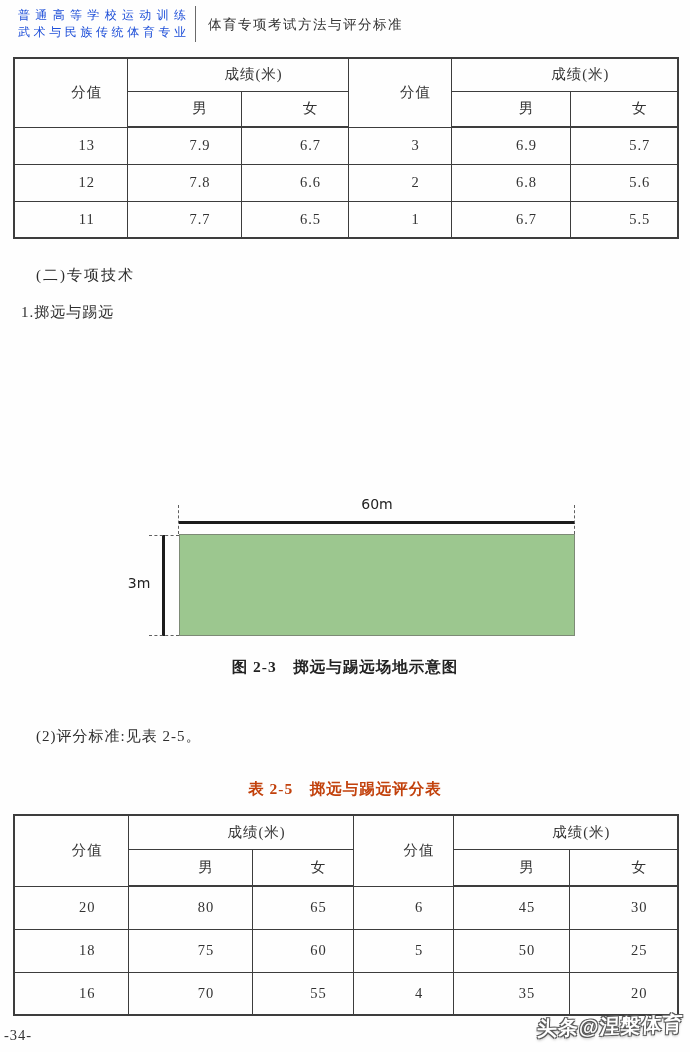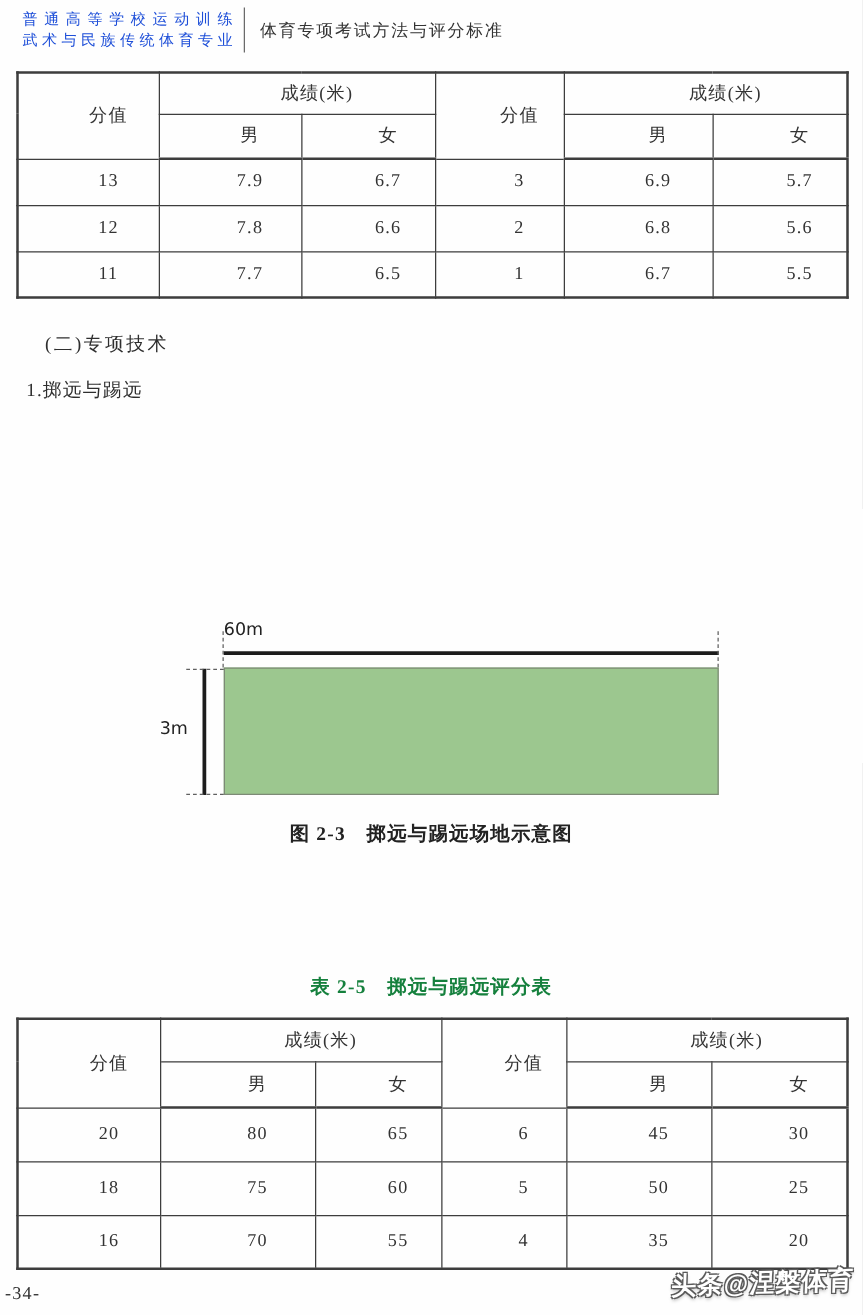--- a/index.html
+++ b/index.html
@@ -41,21 +41,21 @@
   .body-par {
     position:absolute; top:325px; left:3px; width:684px;
     font-size:15.5px; line-height:29px; text-align:justify;
     text-indent:31px; color:#2e2e2e;
   }
   .standards-line { position:absolute; top:727px; left:36px; font-size:15px; letter-spacing:1px; color:#2e2e2e; }
 
   
   .figure { position:absolute; top:496px; left:0; width:690px; height:158px; }
   .dim-top-label {
-    position:absolute; left:179px; top:0; width:396px; text-align:left;
+    position:absolute; left:179px; top:0; width:396px; text-align:center;
     font-family:"DejaVu Sans","Liberation Sans",sans-serif; font-size:14px; color:#222;
   }
   .dim-top-line { position:absolute; left:179px; top:25px; width:396px; height:3px; background:#1c1c1c; }
   .tick-v { position:absolute; top:9px; width:0; height:29px; border-left:1px dashed #606060; }
   .tick-tl { left:178px; } .tick-tr { left:574px; }
   .field-rect {
     position:absolute; left:179px; top:38px; width:396px; height:102px;
     background:#9cc78f; border:1px solid #7d8a76;
   }
   .dim-left-line { position:absolute; left:162px; top:39px; width:3px; height:101px; background:#1c1c1c; }
@@ -64,21 +64,21 @@
   .dim-left-label {
     position:absolute; left:120px; top:79px; width:38px; text-align:center;
     font-family:"DejaVu Sans","Liberation Sans",sans-serif; font-size:14px; color:#222;
   }
   .fig-caption {
     position:absolute; top:657px; left:0; width:690px; text-align:center;
     font-size:15.5px; font-weight:bold; letter-spacing:1px; color:#222;
   }
   .tbl-caption {
     position:absolute; top:779px; left:0; width:690px; text-align:center;
-    font-size:15.5px; font-weight:bold; letter-spacing:1px; color:#15803d;
+    font-size:15.5px; font-weight:bold; letter-spacing:1px; color:#c2410c;
   }
 
   
   .footer-page { position:absolute; top:1027px; left:4px; font-size:14.5px; color:#333; letter-spacing:1px; }
   .watermark {
     position:absolute; top:1013px; right:6px;
     font-family:"Liberation Sans","DejaVu Sans",sans-serif;
     font-size:20px; font-weight:bold; color:#ffffff;
     transform:rotate(-2deg) skewX(-4deg);
     text-shadow:-1px -1px 0 #5a5a5a, 1px -1px 0 #5a5a5a, -1px 1px 0 #5a5a5a,
@@ -158,20 +158,21 @@
     <div class="tick-v tick-tl"></div>
     <div class="tick-v tick-tr"></div>
     <div class="field-rect"></div>
     <div class="dim-left-line"></div>
     <div class="tick-h tick-lt"></div>
     <div class="tick-h tick-lb"></div>
     <div class="dim-left-label">3m</div>
   </div>
   <div class="fig-caption">图 2-3　掷远与踢远场地示意图</div>
 
+  <div class="standards-line">(2)评分标准:见表 2-5。</div>
   <div class="tbl-caption">表 2-5　掷远与踢远评分表</div>
 
   <table class="tbl tbl2">
     <colgroup>
       <col style="width:114px">
         <col style="width:124px">
         <col style="width:101px">
       <col style="width:100px">
         <col style="width:116px">
         <col style="width:109px">

